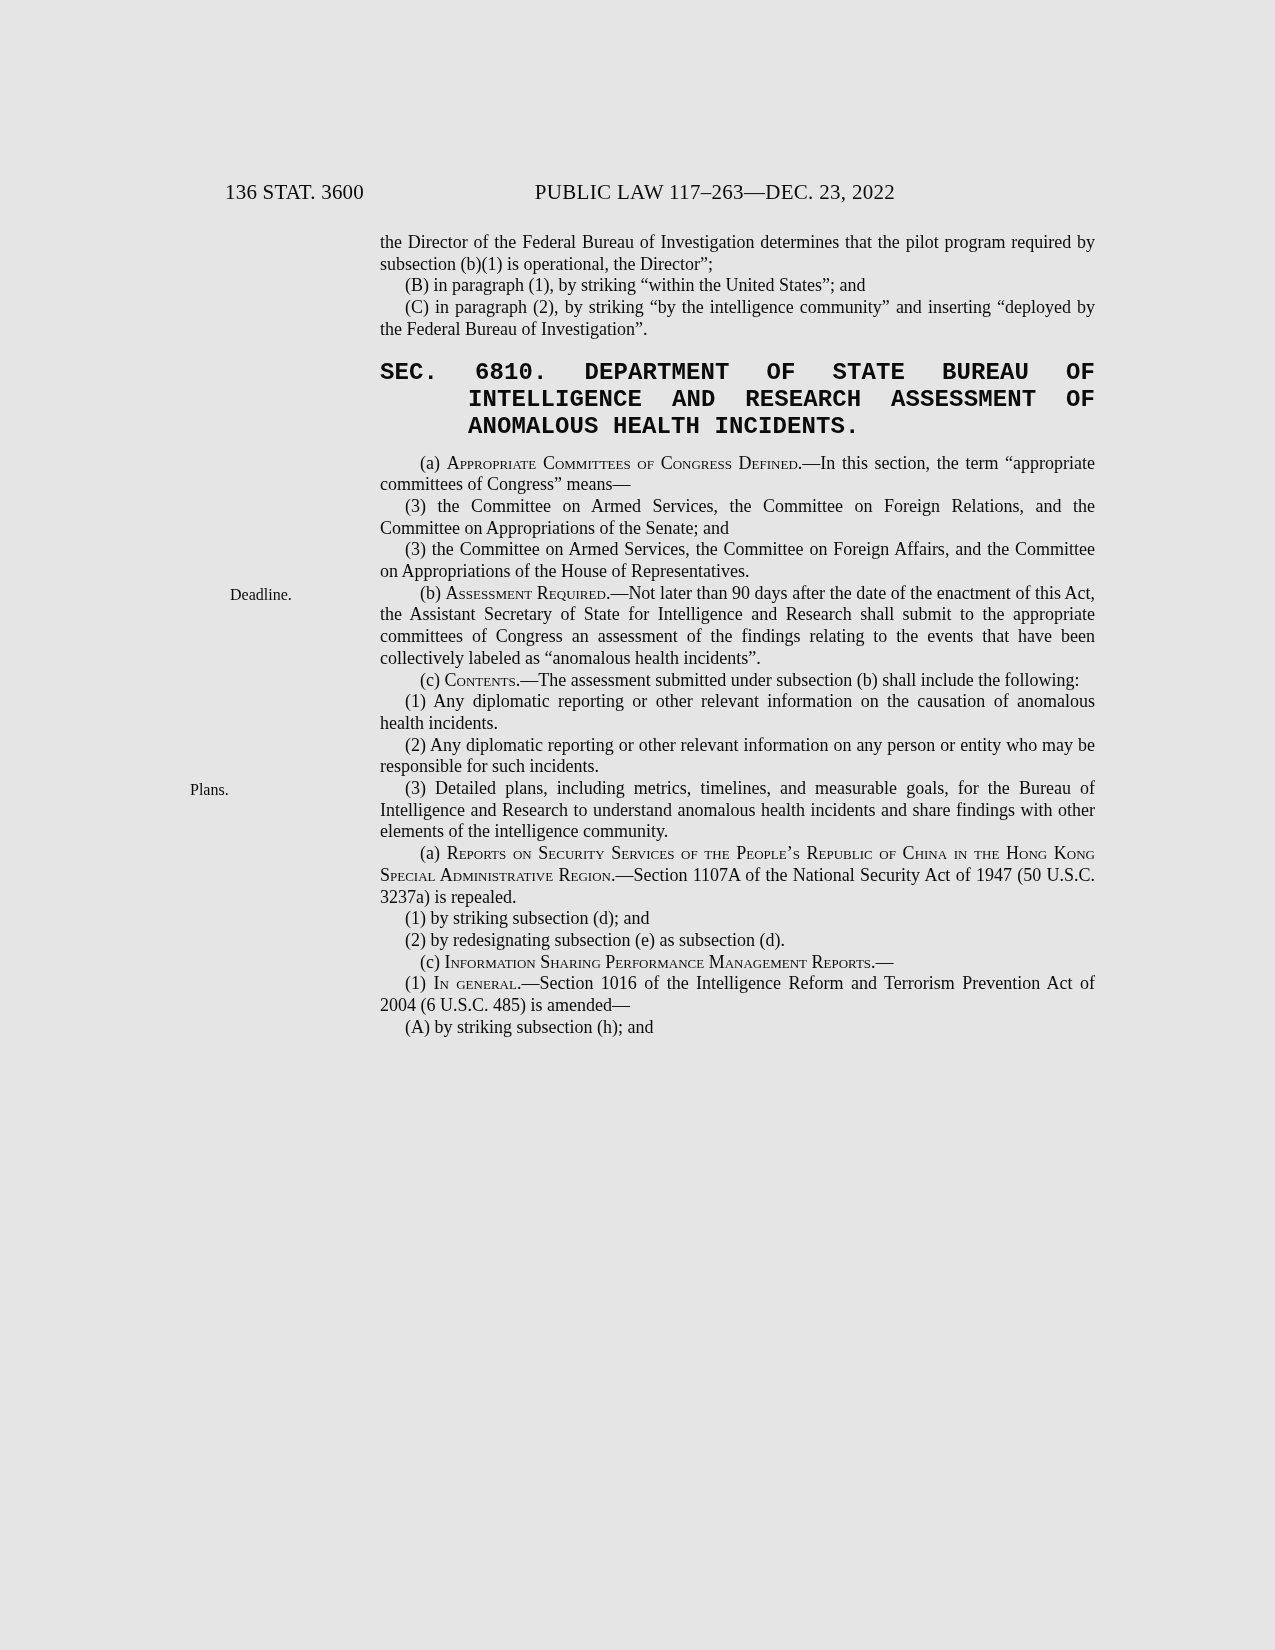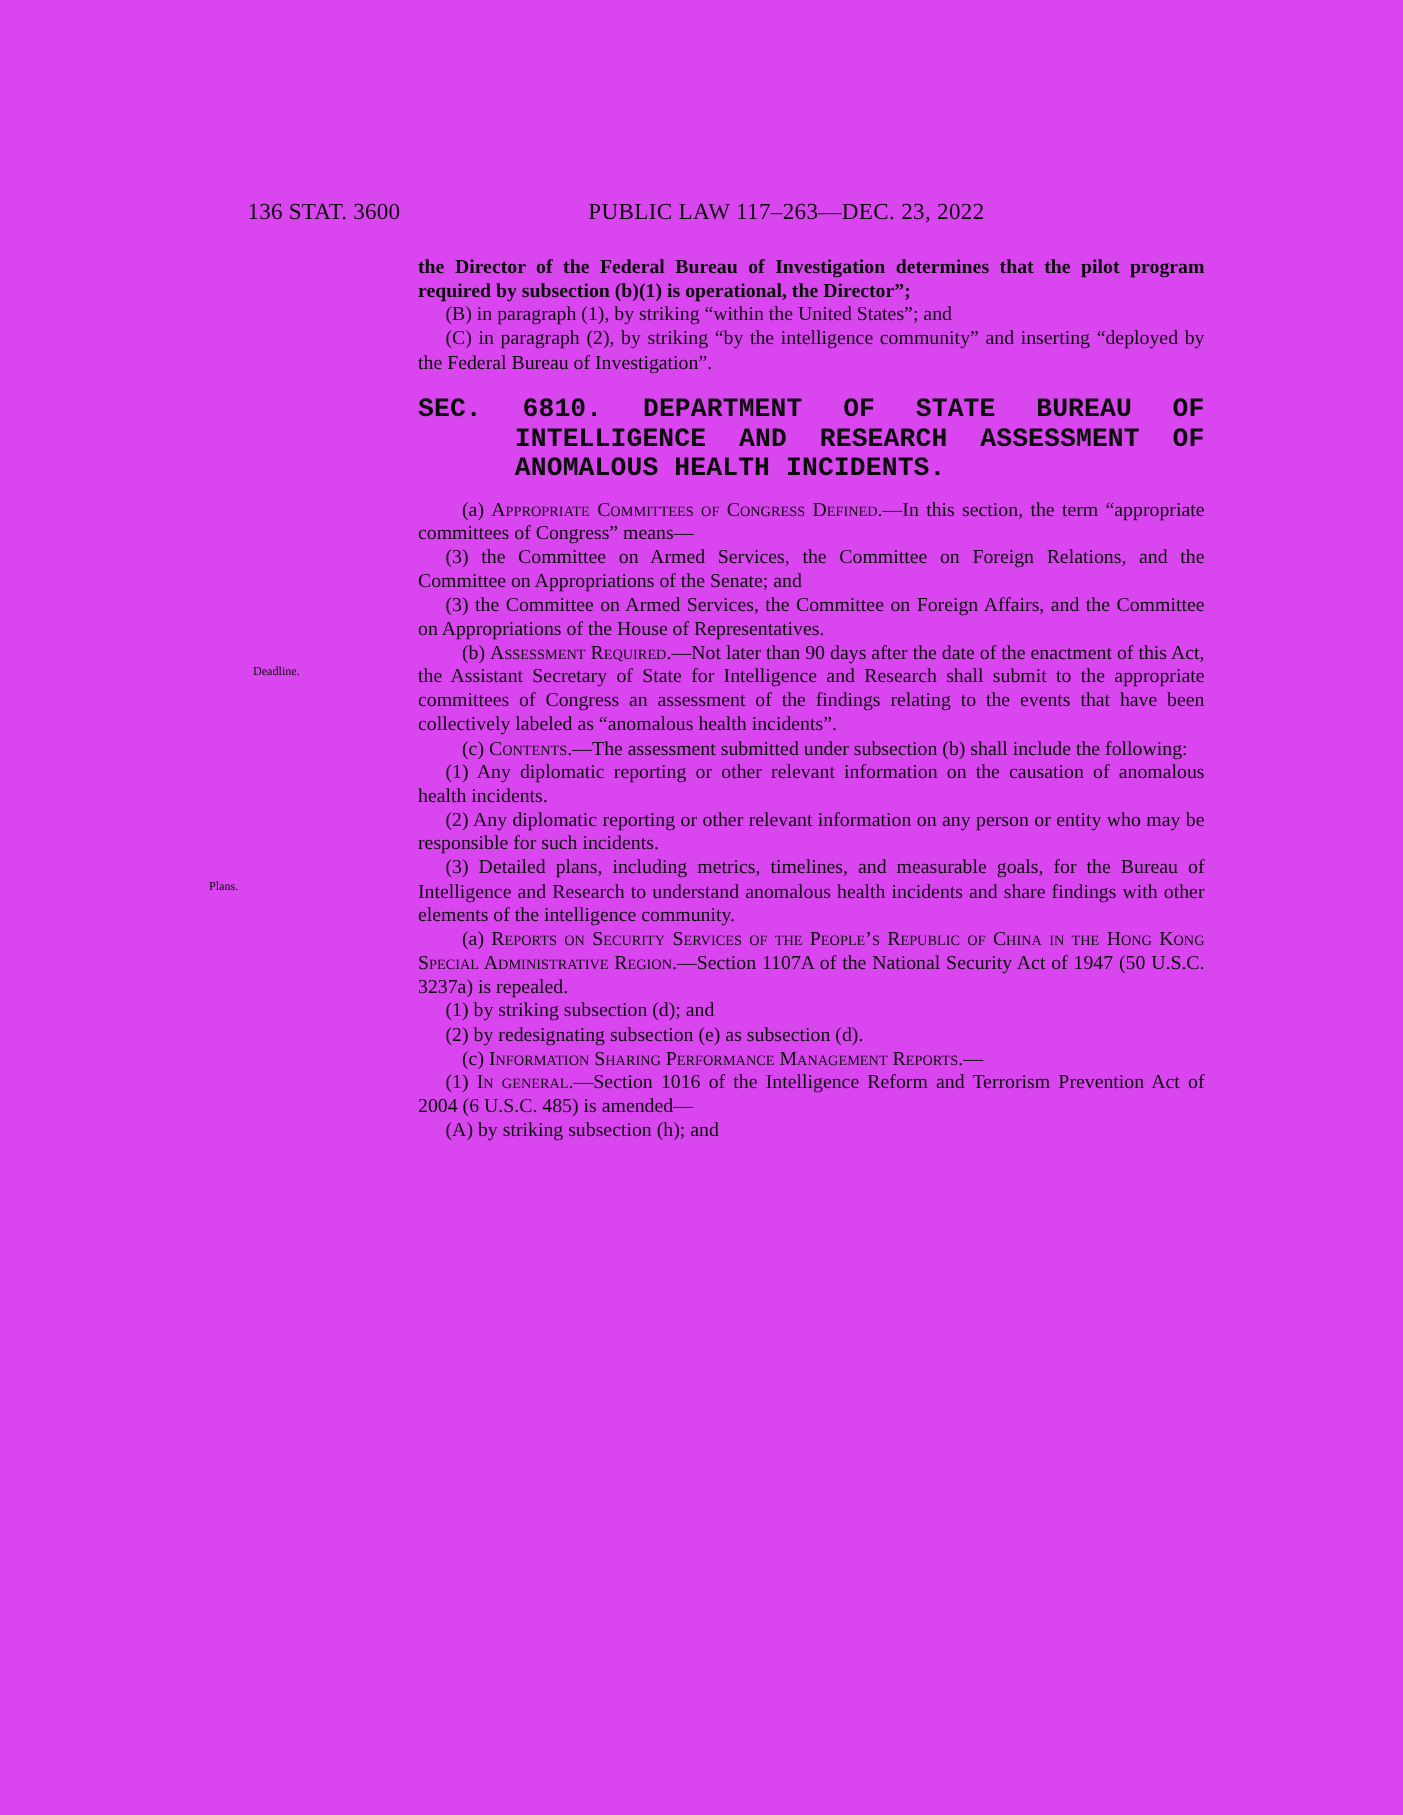--- a/index.html
+++ b/index.html
@@ -1,20 +1,20 @@
 <!DOCTYPE html>
 <html><head>
 <meta charset="utf-8">
 <style>
   html, body { margin: 0; padding: 0; background: #ffffff; }
   .page {
     position: relative;
     width: 1275px;
     height: 1650px;
-    background: #d946ef;
+    background: #e5e5e5;
     overflow: hidden;
     font-family: "Liberation Serif", "DejaVu Serif", serif;
     color: #0b0b0b;
   }
   .header-stat {
     position: absolute;
     left: 225px;
     top: 180px;
     font-size: 21px;
     line-height: 24px;
@@ -38,42 +38,42 @@
     top: 232px;
     width: 715px;
     font-size: 18px;
     line-height: 21.7px;
     text-align: justify;
   }
   .body-col p { margin: 0; }
   .ind-sub { text-indent: 40px; }
   .ind-para { margin-left: 40px; text-indent: 25px; }
   .ind-subpara { margin-left: 63px; text-indent: 25px; }
-  .ind-subpara-cont { margin-left: 63px; text-indent: 0; font-weight: bold; }
+  .ind-subpara-cont { margin-left: 63px; text-indent: 0; }
   .rel { position: relative; }
   .sec-heading {
     font-weight: bold;
     font-size: 24px;
     line-height: 27px;
     padding-left: 88px;
     text-indent: -88px;
     margin: 18px 0 13px 0 !important;
     text-align: justify;
     letter-spacing: 0.1px;
     font-family: Liberation Mono, monospace;
   }
   .sc { font-variant: small-caps; margin-top: 32px; }
   .margin-note {
     position: absolute;
-    font-size: 11px;
+    font-size: 16px;
     line-height: 18px;
     text-indent: 0;
     text-align: left;
     white-space: nowrap;
-    top: 19px;
+    top: 3px;
   }
   .note-sub-level { left: -150px; }
   .note-para-level { left: -190px; }
 </style>
 </head>
 <body>
 
 <div class="page">
 
   <div class="header-stat">136 STAT. 3600</div>

